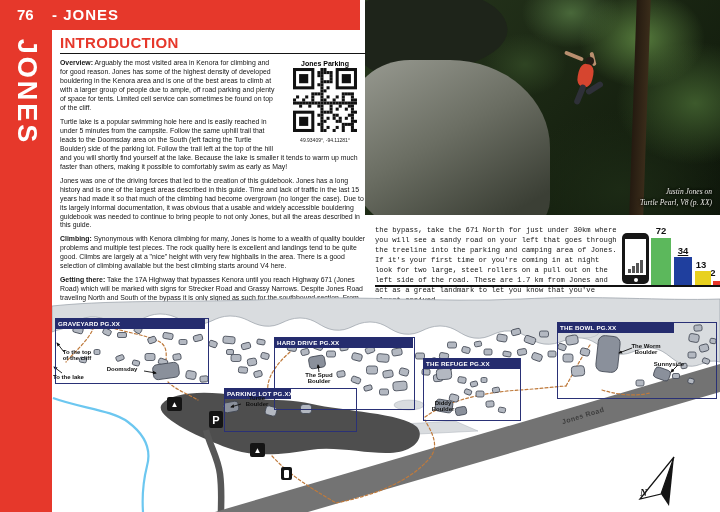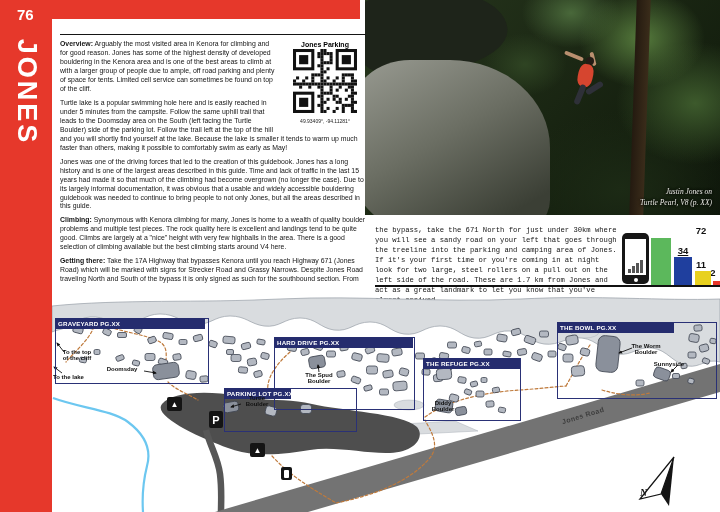--- a/index.html
+++ b/index.html
@@ -2,21 +2,21 @@
 <html><head>
 <meta charset="utf-8">
 <style>
   html,body{margin:0;padding:0;background:#888;}
   #page{position:relative;width:720px;height:512px;background:#fff;overflow:hidden;
         font-family:"Liberation Sans",sans-serif;}
   
   .red-tab{position:absolute;left:0;top:0;width:52px;height:512px;background:#E6382B;}
   .tab-text{position:absolute;left:26px;top:92px;transform:translate(-50%,-50%) rotate(90deg);
         font-size:27px;font-weight:bold;color:#fff;letter-spacing:3px;white-space:nowrap;}
-  .header{position:absolute;left:0;top:0;width:360px;height:19px;background:#E6382B;
+  .header{position:absolute;left:0;top:0;width:360px;height:30px;background:#E6382B;
         color:#fff;font-weight:bold;font-size:15px;line-height:30px;}
   .pagenum{position:absolute;left:17px;}
   .pagetitle{position:absolute;left:52px;letter-spacing:1px;}
   
   .photo{position:absolute;left:365px;top:0;width:355px;height:215px;overflow:hidden;
      background:
        radial-gradient(90px 70px at 78% 18%, #557a3c, transparent 70%),
        radial-gradient(70px 50px at 58% 6%, #49683a, transparent 70%),
        radial-gradient(110px 85px at 93% 48%, #3d5a2c, transparent 72%),
        radial-gradient(60px 45px at 45% 30%, #2f4423, transparent 70%),
@@ -53,21 +53,21 @@
   .phone{position:absolute;left:622px;top:233px;width:27px;height:51px;background:#161616;border-radius:5px;}
   .phone .screen{position:absolute;left:3px;top:6px;right:3px;bottom:9px;background:#fff;display:flex;align-items:flex-end;justify-content:center;gap:1px;padding:2px;}
   .phone .screen i{display:block;width:3px;background:#555;}
   .phone .btn{position:absolute;left:50%;bottom:2px;width:4px;height:4px;margin-left:-2px;border-radius:50%;background:#fff;}
   .bar{position:absolute;}
   .b0{left:651px;top:238px;width:20px;height:47px;}
   .b1{left:674px;top:257px;width:18px;height:28px;}
   .b2{left:695px;top:271px;width:16px;height:14px;}
   .b3{left:713px;top:281px;width:7px;height:4px;}
   .bar-label{position:absolute;font-size:9.5px;font-weight:bold;color:#111;text-align:center;}
-  .bl0{left:651px;top:225px;width:20px;margin-left:40px;} .bl1{left:674px;top:245px;width:18px;text-decoration:underline;}
+  .bl0{left:651px;top:225px;width:20px;} .bl1{left:674px;top:245px;width:18px;text-decoration:underline;}
   .bl2{left:693px;top:259px;width:16px;} .bl3{left:706px;top:267px;width:14px;}
   
   #mapsvg{position:absolute;left:52px;top:293px;}
   .area-box{position:absolute;border:1.2px solid #2a3176;}
   .area-tag{position:absolute;background:#252C6E;color:#fff;font-size:6.2px;font-weight:bold;
      line-height:11px;height:11px;padding-left:3px;letter-spacing:.2px;white-space:nowrap;overflow:hidden;}
   .map-label{position:absolute;font-size:6px;font-weight:bold;color:#101010;line-height:1.08;text-align:center;}
   .ticon{position:absolute;width:15px;height:14px;background:#141414;color:#fff;font-size:8px;
      display:flex;align-items:center;justify-content:center;border-radius:2px;}
   .picon{position:absolute;left:209px;top:411px;width:14px;height:17px;background:#141414;color:#fff;
@@ -83,20 +83,21 @@
 <body>
 
 <div id="page">
 
   <div class="red-tab">
     <div class="tab-text">JONES</div>
   </div>
 
   <div class="header">
     <span class="pagenum">76</span>
+    <span class="pagetitle">- JONES</span>
   </div>
 
   <div class="photo">
     <div class="rock-tl"></div>
     <div class="pboulder"></div>
     <div class="trunk"></div>
     <div class="climber">
       <div class="cl-armL"></div>
       <div class="cl-armR"></div>
       <div class="cl-head"></div>
@@ -104,20 +105,21 @@
       <div class="cl-leg1"></div>
       <div class="cl-leg2"></div>
     </div>
     <div class="caption">
       <span>Justin Jones on</span><br>
       <span>Turtle Pearl, V8 (p. XX)</span>
     </div>
   </div>
 
   <div class="content">
+    <h1 class="intro-h">INTRODUCTION</h1>
     <div class="rule"></div>
     <div class="qr">
       <div class="qr-title">Jones Parking</div>
       <svg id="qr-svg" width="64" height="64" viewBox="0 0 63 63">
           <rect x="0" y="0" width="63" height="63" fill="#fff"></rect>
           <rect x="0" y="0" width="21" height="21" fill="#111"></rect>
           <rect x="3" y="3" width="15" height="15" fill="#fff"></rect>
           <rect x="6" y="6" width="9" height="9" fill="#111"></rect>
           <rect x="42" y="0" width="21" height="21" fill="#111"></rect>
           <rect x="45" y="3" width="15" height="15" fill="#fff"></rect>
@@ -265,21 +267,21 @@
         <i style="height:4px"></i>
         <i style="height:7px"></i>
         <i style="height:10px"></i>
         <i style="height:13px"></i>
       </div>
     <div class="btn"></div>
   </div>
   <div>
     <div class="bar-label bl0">72</div>
     <div class="bar-label bl1">34</div>
-    <div class="bar-label bl2">11</div>
+    <div class="bar-label bl2">13</div>
     <div class="bar-label bl3">2</div>
     <div class="bar b0" style="background: rgb(92, 184, 92);"></div>
     <div class="bar b1" style="background: rgb(31, 63, 158);"></div>
     <div class="bar b2" style="background: rgb(232, 209, 31);"></div>
     <div class="bar b3" style="background: rgb(232, 54, 42);"></div>
   </div>
 
   <svg id="mapsvg" width="668" height="219" viewBox="52 293 668 219">
     <defs>
       <marker id="ah" markerWidth="5" markerHeight="5" refX="3.5" refY="2" orient="auto">

